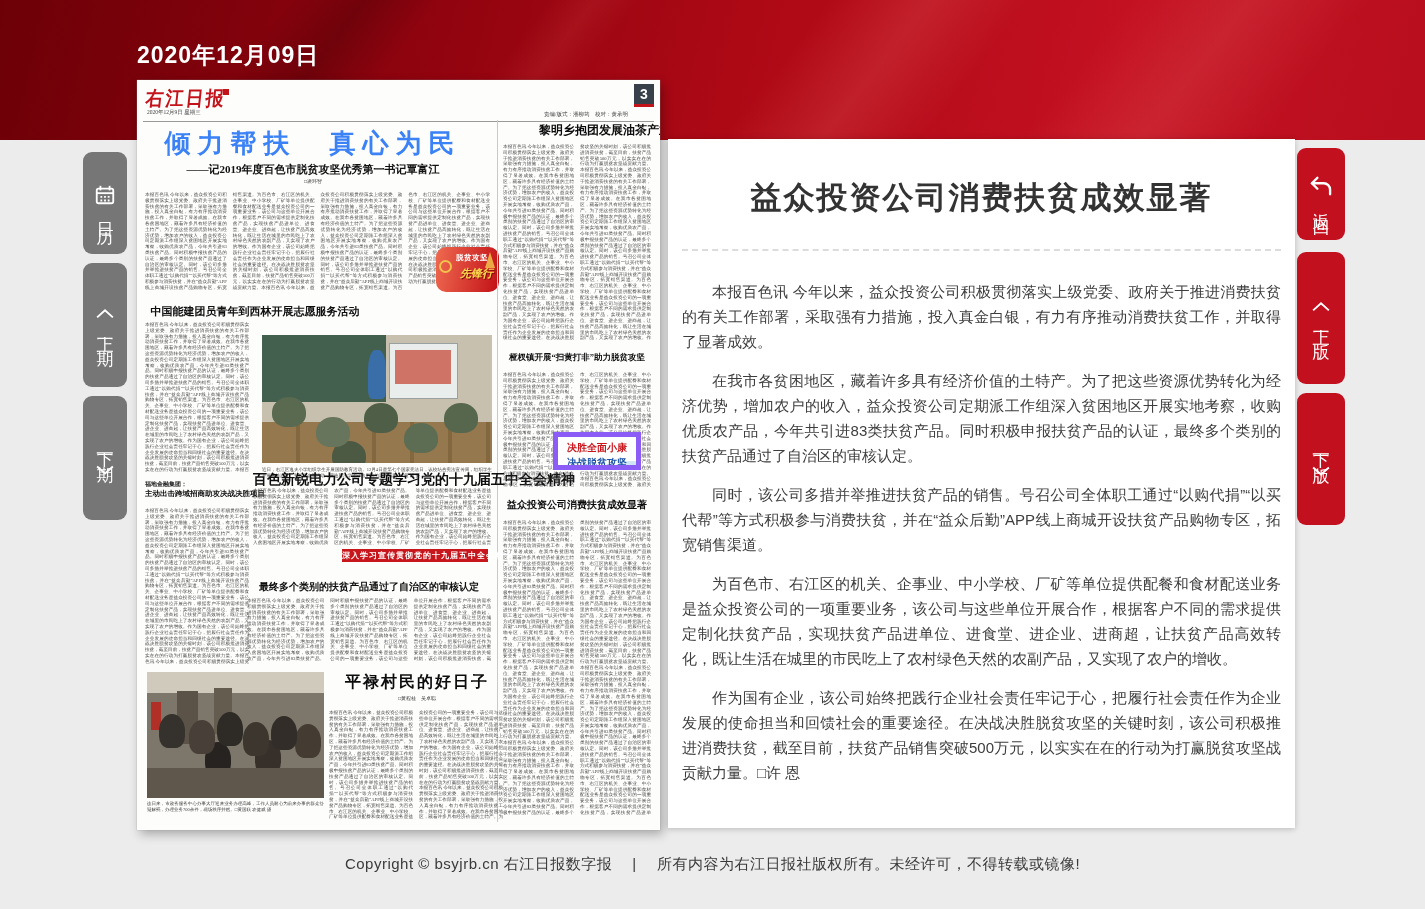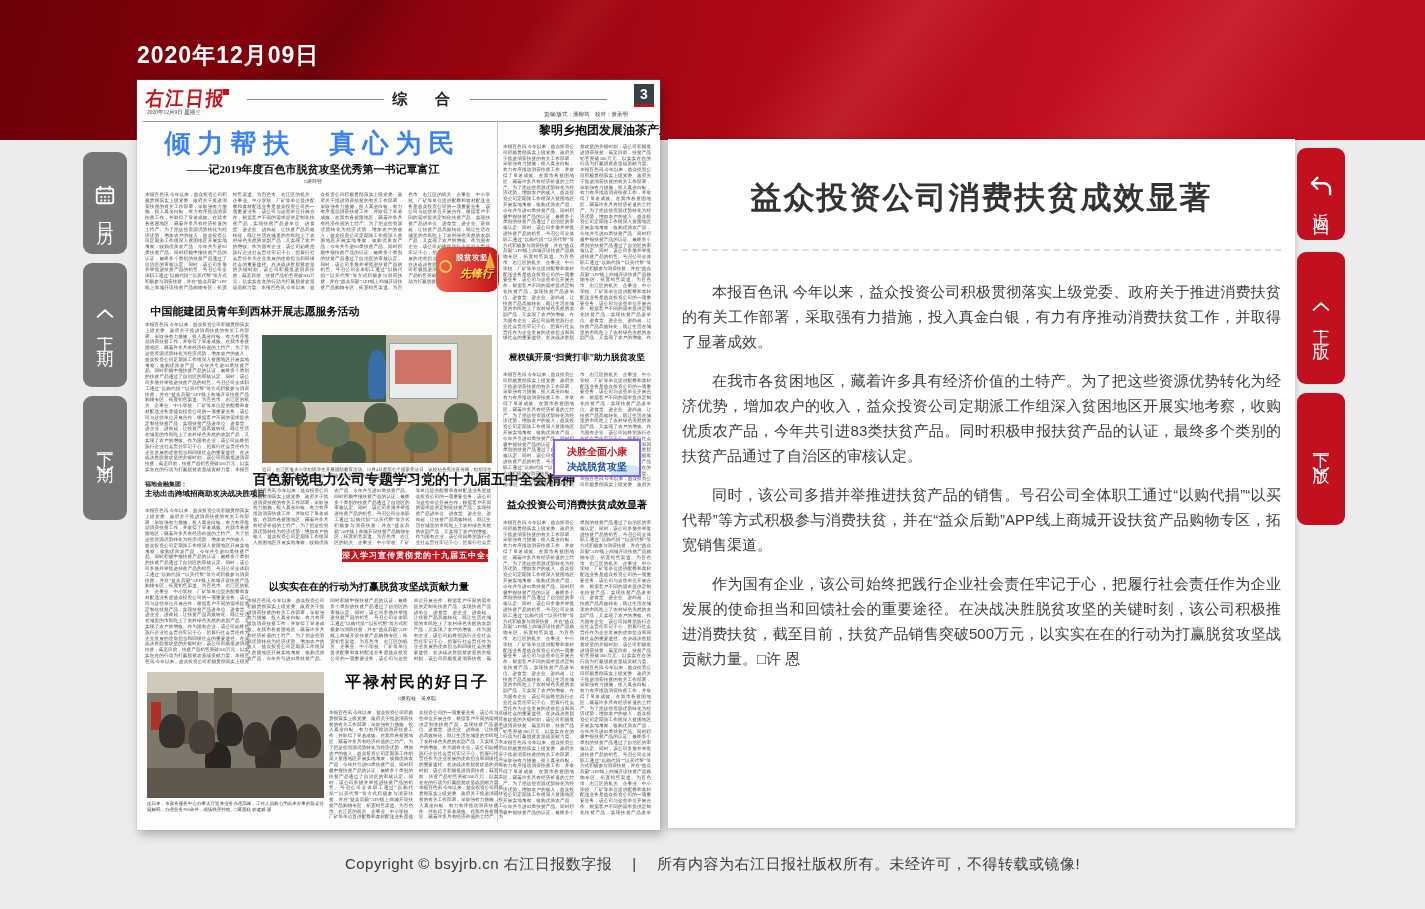--- a/index.html
+++ b/index.html
@@ -98,21 +98,21 @@
   .v-divider{left:360px;top:40px;height:702px;width:0;border-left:1px solid #c9c9c9;}
   .red-banner{left:205px;top:469px;width:146px;height:13px;background:#c8161d;color:#fff;font-size:8px;font-weight:700;
     line-height:13px;text-align:center;letter-spacing:1px;white-space:nowrap;font-family:"Liberation Sans",sans-serif;}
   
   .stamp1{left:299px;top:167px;width:63px;height:45px;background:linear-gradient(100deg,#ef6a50,#c21016);border-radius:10px;overflow:hidden;}
   .stamp1 .ring{left:3px;top:13px;width:13px;height:13px;border:2px solid #f2c24d;border-radius:50%;}
   .stamp1 .t1{left:20px;top:6px;font-size:7.5px;font-weight:700;color:#fff;white-space:nowrap;letter-spacing:.5px;}
   .stamp1 .t2{left:24px;top:19px;font-size:11px;font-weight:900;font-style:italic;color:#ffd94d;white-space:nowrap;text-shadow:1px 1px 0 #7e0a0a;}
   .stamp1 .torch{right:4px;top:5px;width:10px;height:16px;background:#f2c24d;clip-path:polygon(50% 0,100% 100%,0 100%);opacity:.85;}
   
-  .stamp2{left:416px;top:352px;width:88px;height:38px;background:#fff;border:2px solid #8b5cf6;z-index:3;overflow:hidden;text-align:center;margin-top:7px;}
+  .stamp2{left:416px;top:352px;width:88px;height:38px;background:#fff;border:5px solid #8b5cf6;z-index:3;overflow:hidden;text-align:center;}
   .stamp2 .cloud{left:56px;top:24px;width:34px;height:16px;background:#cfe6f5;border-radius:50%;}
   .stamp2 .l1{left:0;top:4px;width:100%;font-size:10px;font-weight:900;color:#c8161d;white-space:nowrap;}
   .stamp2 .l2{left:0;top:19px;width:100%;font-size:10px;font-weight:900;color:#1f55a6;white-space:nowrap;}
   
   .photo1{left:125px;top:255px;width:230px;height:128px;background:#c8c0ae;overflow:hidden;}
   .photo1 .board{left:0;top:0;width:54%;height:52%;background:#43604f;}
   .photo1 .screen{left:55%;top:6%;width:30%;height:44%;background:#e9edeb;border:1px solid #98a0a0;}
   .photo1 .scr-red{left:58%;top:12%;width:24%;height:26%;background:#c44a3a;opacity:.75;}
   .photo1 .teacher{left:46%;top:12%;width:8%;height:38%;background:#3a6ea8;border-radius:40% 40% 20% 20%;}
   .photo1 .desks{left:0;top:68%;width:100%;height:32%;background:repeating-linear-gradient(90deg,#96784f 0 34px,#83683f 34px 38px);}
@@ -168,25 +168,20 @@
     <svg width="24" height="14" viewBox="0 0 24 16" fill="none" stroke="#ffffff" stroke-width="2.2">
       <polyline points="3,4 12,12 21,4"></polyline>
     </svg>
   </span>
 </div>
 
 <div class="paper">
   <div class="mast-logo">右江日报</div>
   <div class="mast-seal"></div>
   <div class="mast-dateline">2020年12月9日 星期三</div>
-  <div class="mast-section">
-    <span class="rule"></span>
-    <span class="txt">综 合</span>
-    <span class="rule"></span>
-  </div>
   <div class="page-no">3</div>
   <div class="mast-credits">责编/版式：潘柳筠　校对：黄承明</div>
   <div class="mast-rule"></div>
 
   <div class="lead-headline">倾力帮扶　真心为民</div>
   <div class="lead-subtitle">——记2019年度百色市脱贫攻坚优秀第一书记覃富江</div>
   <div class="lead-byline">□凌环智</div>
   <div class="mt cols-lead">本报百色讯 今年以来，益众投资公司积极贯彻落实上级党委、政府关于推进消费扶贫的有关工作部署，采取强有力措施，投入真金白银，有力有序推动消费扶贫工作，并取得了显著成效。在我市各贫困地区，藏着许多具有经济价值的土特产。为了把这些资源优势转化为经济优势，增加农户的收入，益众投资公司定期派工作组深入贫困地区开展实地考察，收购优质农产品，今年共引进83类扶贫产品。同时积极申报扶贫产品的认证，最终多个类别的扶贫产品通过了自治区的审核认定。同时，该公司多措并举推进扶贫产品的销售。号召公司全体职工通过“以购代捐”“以买代帮”等方式积极参与消费扶贫，并在“益众后勤”APP线上商城开设扶贫产品购物专区，拓宽销售渠道。为百色市、右江区的机关、企事业、中小学校、厂矿等单位提供配餐和食材配送业务是益众投资公司的一项重要业务，该公司与这些单位开展合作，根据客户不同的需求提供定制化扶贫产品，实现扶贫产品进单位、进食堂、进企业、进商超，让扶贫产品高效转化，既让生活在城里的市民吃上了农村绿色天然的农副产品，又实现了农户的增收。作为国有企业，该公司始终把践行企业社会责任牢记于心，把履行社会责任作为企业发展的使命担当和回馈社会的重要途径。在决战决胜脱贫攻坚的关键时刻，该公司积极推进消费扶贫，截至目前，扶贫产品销售突破500万元，以实实在在的行动为打赢脱贫攻坚战贡献力量。本报百色讯 今年以来，益众投资公司积极贯彻落实上级党委、政府关于推进消费扶贫的有关工作部署，采取强有力措施，投入真金白银，有力有序推动消费扶贫工作，并取得了显著成效。在我市各贫困地区，藏着许多具有经济价值的土特产。为了把这些资源优势转化为经济优势，增加农户的收入，益众投资公司定期派工作组深入贫困地区开展实地考察，收购优质农产品，今年共引进83类扶贫产品。同时积极申报扶贫产品的认证，最终多个类别的扶贫产品通过了自治区的审核认定。同时，该公司多措并举推进扶贫产品的销售。号召公司全体职工通过“以购代捐”“以买代帮”等方式积极参与消费扶贫，并在“益众后勤”APP线上商城开设扶贫产品购物专区，拓宽销售渠道。为百色市、右江区的机关、企事业、中小学校、厂矿等单位提供配餐和食材配送业务是益众投资公司的一项重要业务，该公司与这些单位开展合作，根据客户不同的需求提供定制化扶贫产品，实现扶贫产品进单位、进食堂、进企业、进商超，让扶贫产品高效转化，既让生活在城里的市民吃上了农村绿色天然的农副产品，又实现了农户的增收。作为国有企业，该公司始终把践行企业社会责任牢记于心，把履行社会责任作为企业发展的使命担当和回馈社会的重要途径。在决战决胜脱贫攻坚的关键时刻，该公司积极推进消费扶贫，截至目前，扶贫产品销售突破500万元，以实实在在的行动为打赢脱贫攻坚战贡献力量。</div>
 
   <div class="stamp1">
@@ -211,21 +206,21 @@
   </div>
   <div class="caption cap1">近日，右江区逸夫小学组织学生开展国防教育活动。12月4日是第七个国家宪法日，该校结合宪法宣传周，组织学生开展宪法晨读、主题班会等活动，营造尊法学法守法用法的浓厚氛围。□黄 耘 摄</div>
 
   <div class="k-fudi">福地金融集团：</div>
   <div class="h-fudi">主动出击跨域招商助攻决战决胜项目</div>
   <div class="mt col-fudi">本报百色讯 今年以来，益众投资公司积极贯彻落实上级党委、政府关于推进消费扶贫的有关工作部署，采取强有力措施，投入真金白银，有力有序推动消费扶贫工作，并取得了显著成效。在我市各贫困地区，藏着许多具有经济价值的土特产。为了把这些资源优势转化为经济优势，增加农户的收入，益众投资公司定期派工作组深入贫困地区开展实地考察，收购优质农产品，今年共引进83类扶贫产品。同时积极申报扶贫产品的认证，最终多个类别的扶贫产品通过了自治区的审核认定。同时，该公司多措并举推进扶贫产品的销售。号召公司全体职工通过“以购代捐”“以买代帮”等方式积极参与消费扶贫，并在“益众后勤”APP线上商城开设扶贫产品购物专区，拓宽销售渠道。为百色市、右江区的机关、企事业、中小学校、厂矿等单位提供配餐和食材配送业务是益众投资公司的一项重要业务，该公司与这些单位开展合作，根据客户不同的需求提供定制化扶贫产品，实现扶贫产品进单位、进食堂、进企业、进商超，让扶贫产品高效转化，既让生活在城里的市民吃上了农村绿色天然的农副产品，又实现了农户的增收。作为国有企业，该公司始终把践行企业社会责任牢记于心，把履行社会责任作为企业发展的使命担当和回馈社会的重要途径。在决战决胜脱贫攻坚的关键时刻，该公司积极推进消费扶贫，截至目前，扶贫产品销售突破500万元，以实实在在的行动为打赢脱贫攻坚战贡献力量。本报百色讯 今年以来，益众投资公司积极贯彻落实上级党委、政府关于推进消费扶贫的有关工作部署，采取强有力措施，投入真金白银，有力有序推动消费扶贫工作，并取得了显著成效。在我市各贫困地区，藏着许多具有经济价值的土特产。为了把这些资源优势转化为经济优势，增加农户的收入，益众投资公司定期派工作组深入贫困地区开展实地考察，收购优质农产品，今年共引进83类扶贫产品。同时积极申报扶贫产品的认证，最终多个类别的扶贫产品通过了自治区的审核认定。同时，该公司多措并举推进扶贫产品的销售。号召公司全体职工通过“以购代捐”“以买代帮”等方式积极参与消费扶贫，并在“益众后勤”APP线上商城开设扶贫产品购物专区，拓宽销售渠道。为百色市、右江区的机关、企事业、中小学校、厂矿等单位提供配餐和食材配送业务是益众投资公司的一项重要业务，该公司与这些单位开展合作，根据客户不同的需求提供定制化扶贫产品，实现扶贫产品进单位、进食堂、进企业、进商超，让扶贫产品高效转化，既让生活在城里的市民吃上了农村绿色天然的农副产品，又实现了农户的增收。作为国有企业，该公司始终把践行企业社会责任牢记于心，把履行社会责任作为企业发展的使命担当和回馈社会的重要途径。在决战决胜脱贫攻坚的关键时刻，该公司积极推进消费扶贫，截至目前，扶贫产品销售突破500万元，以实实在在的行动为打赢脱贫攻坚战贡献力量。</div>
 
   <div class="h-xinrui">百色新锐电力公司专题学习党的十九届五中全会精神</div>
   <div class="mt cols-xinrui">本报百色讯 今年以来，益众投资公司积极贯彻落实上级党委、政府关于推进消费扶贫的有关工作部署，采取强有力措施，投入真金白银，有力有序推动消费扶贫工作，并取得了显著成效。在我市各贫困地区，藏着许多具有经济价值的土特产。为了把这些资源优势转化为经济优势，增加农户的收入，益众投资公司定期派工作组深入贫困地区开展实地考察，收购优质农产品，今年共引进83类扶贫产品。同时积极申报扶贫产品的认证，最终多个类别的扶贫产品通过了自治区的审核认定。同时，该公司多措并举推进扶贫产品的销售。号召公司全体职工通过“以购代捐”“以买代帮”等方式积极参与消费扶贫，并在“益众后勤”APP线上商城开设扶贫产品购物专区，拓宽销售渠道。为百色市、右江区的机关、企事业、中小学校、厂矿等单位提供配餐和食材配送业务是益众投资公司的一项重要业务，该公司与这些单位开展合作，根据客户不同的需求提供定制化扶贫产品，实现扶贫产品进单位、进食堂、进企业、进商超，让扶贫产品高效转化，既让生活在城里的市民吃上了农村绿色天然的农副产品，又实现了农户的增收。作为国有企业，该公司始终把践行企业社会责任牢记于心，把履行社会责任作为企业发展的使命担当和回馈社会的重要途径。在决战决胜脱贫攻坚的关键时刻，该公司积极推进消费扶贫，截至目前，扶贫产品销售突破500万元，以实实在在的行动为打赢脱贫攻坚战贡献力量。本报百色讯 今年以来，益众投资公司积极贯彻落实上级党委、政府关于推进消费扶贫的有关工作部署，采取强有力措施，投入真金白银，有力有序推动消费扶贫工作，并取得了显著成效。在我市各贫困地区，藏着许多具有经济价值的土特产。为了把这些资源优势转化为经济优势，增加农户的收入，益众投资公司定期派工作组深入贫困地区开展实地考察，收购优质农产品，今年共引进83类扶贫产品。同时积极申报扶贫产品的认证，最终多个类别的扶贫产品通过了自治区的审核认定。同时，该公司多措并举推进扶贫产品的销售。号召公司全体职工通过“以购代捐”“以买代帮”等方式积极参与消费扶贫，并在“益众后勤”APP线上商城开设扶贫产品购物专区，拓宽销售渠道。为百色市、右江区的机关、企事业、中小学校、厂矿等单位提供配餐和食材配送业务是益众投资公司的一项重要业务，该公司与这些单位开展合作，根据客户不同的需求提供定制化扶贫产品，实现扶贫产品进单位、进食堂、进企业、进商超，让扶贫产品高效转化，既让生活在城里的市民吃上了农村绿色天然的农副产品，又实现了农户的增收。作为国有企业，该公司始终把践行企业社会责任牢记于心，把履行社会责任作为企业发展的使命担当和回馈社会的重要途径。在决战决胜脱贫攻坚的关键时刻，该公司积极推进消费扶贫，截至目前，扶贫产品销售突破500万元，以实实在在的行动为打赢脱贫攻坚战贡献力量。</div>
   <div class="red-banner">深入学习宣传贯彻党的十九届五中全会精神</div>
-  <div class="h-youyi">以实实在在的行动为打赢脱贫攻坚战贡献力量</div>
+  <div class="h-youyi">最终多个类别的扶贫产品通过了自治区的审核认定</div>
   <div class="mt cols-youyi">本报百色讯 今年以来，益众投资公司积极贯彻落实上级党委、政府关于推进消费扶贫的有关工作部署，采取强有力措施，投入真金白银，有力有序推动消费扶贫工作，并取得了显著成效。在我市各贫困地区，藏着许多具有经济价值的土特产。为了把这些资源优势转化为经济优势，增加农户的收入，益众投资公司定期派工作组深入贫困地区开展实地考察，收购优质农产品，今年共引进83类扶贫产品。同时积极申报扶贫产品的认证，最终多个类别的扶贫产品通过了自治区的审核认定。同时，该公司多措并举推进扶贫产品的销售。号召公司全体职工通过“以购代捐”“以买代帮”等方式积极参与消费扶贫，并在“益众后勤”APP线上商城开设扶贫产品购物专区，拓宽销售渠道。为百色市、右江区的机关、企事业、中小学校、厂矿等单位提供配餐和食材配送业务是益众投资公司的一项重要业务，该公司与这些单位开展合作，根据客户不同的需求提供定制化扶贫产品，实现扶贫产品进单位、进食堂、进企业、进商超，让扶贫产品高效转化，既让生活在城里的市民吃上了农村绿色天然的农副产品，又实现了农户的增收。作为国有企业，该公司始终把践行企业社会责任牢记于心，把履行社会责任作为企业发展的使命担当和回馈社会的重要途径。在决战决胜脱贫攻坚的关键时刻，该公司积极推进消费扶贫，截至目前，扶贫产品销售突破500万元，以实实在在的行动为打赢脱贫攻坚战贡献力量。本报百色讯 今年以来，益众投资公司积极贯彻落实上级党委、政府关于推进消费扶贫的有关工作部署，采取强有力措施，投入真金白银，有力有序推动消费扶贫工作，并取得了显著成效。在我市各贫困地区，藏着许多具有经济价值的土特产。为了把这些资源优势转化为经济优势，增加农户的收入，益众投资公司定期派工作组深入贫困地区开展实地考察，收购优质农产品，今年共引进83类扶贫产品。同时积极申报扶贫产品的认证，最终多个类别的扶贫产品通过了自治区的审核认定。同时，该公司多措并举推进扶贫产品的销售。号召公司全体职工通过“以购代捐”“以买代帮”等方式积极参与消费扶贫，并在“益众后勤”APP线上商城开设扶贫产品购物专区，拓宽销售渠道。为百色市、右江区的机关、企事业、中小学校、厂矿等单位提供配餐和食材配送业务是益众投资公司的一项重要业务，该公司与这些单位开展合作，根据客户不同的需求提供定制化扶贫产品，实现扶贫产品进单位、进食堂、进企业、进商超，让扶贫产品高效转化，既让生活在城里的市民吃上了农村绿色天然的农副产品，又实现了农户的增收。作为国有企业，该公司始终把践行企业社会责任牢记于心，把履行社会责任作为企业发展的使命担当和回馈社会的重要途径。在决战决胜脱贫攻坚的关键时刻，该公司积极推进消费扶贫，截至目前，扶贫产品销售突破500万元，以实实在在的行动为打赢脱贫攻坚战贡献力量。</div>
 
   <div class="photo2">
     <div class="ceil"></div>
     <div class="door1"></div>
     <div class="door2"></div>
     <div class="sign"></div>
     <div class="crowd"></div>
     <div class="counter"></div>
   </div>
@@ -251,20 +246,21 @@
   <div class="mt cols-yizhong">本报百色讯 今年以来，益众投资公司积极贯彻落实上级党委、政府关于推进消费扶贫的有关工作部署，采取强有力措施，投入真金白银，有力有序推动消费扶贫工作，并取得了显著成效。在我市各贫困地区，藏着许多具有经济价值的土特产。为了把这些资源优势转化为经济优势，增加农户的收入，益众投资公司定期派工作组深入贫困地区开展实地考察，收购优质农产品，今年共引进83类扶贫产品。同时积极申报扶贫产品的认证，最终多个类别的扶贫产品通过了自治区的审核认定。同时，该公司多措并举推进扶贫产品的销售。号召公司全体职工通过“以购代捐”“以买代帮”等方式积极参与消费扶贫，并在“益众后勤”APP线上商城开设扶贫产品购物专区，拓宽销售渠道。为百色市、右江区的机关、企事业、中小学校、厂矿等单位提供配餐和食材配送业务是益众投资公司的一项重要业务，该公司与这些单位开展合作，根据客户不同的需求提供定制化扶贫产品，实现扶贫产品进单位、进食堂、进企业、进商超，让扶贫产品高效转化，既让生活在城里的市民吃上了农村绿色天然的农副产品，又实现了农户的增收。作为国有企业，该公司始终把践行企业社会责任牢记于心，把履行社会责任作为企业发展的使命担当和回馈社会的重要途径。在决战决胜脱贫攻坚的关键时刻，该公司积极推进消费扶贫，截至目前，扶贫产品销售突破500万元，以实实在在的行动为打赢脱贫攻坚战贡献力量。本报百色讯 今年以来，益众投资公司积极贯彻落实上级党委、政府关于推进消费扶贫的有关工作部署，采取强有力措施，投入真金白银，有力有序推动消费扶贫工作，并取得了显著成效。在我市各贫困地区，藏着许多具有经济价值的土特产。为了把这些资源优势转化为经济优势，增加农户的收入，益众投资公司定期派工作组深入贫困地区开展实地考察，收购优质农产品，今年共引进83类扶贫产品。同时积极申报扶贫产品的认证，最终多个类别的扶贫产品通过了自治区的审核认定。同时，该公司多措并举推进扶贫产品的销售。号召公司全体职工通过“以购代捐”“以买代帮”等方式积极参与消费扶贫，并在“益众后勤”APP线上商城开设扶贫产品购物专区，拓宽销售渠道。为百色市、右江区的机关、企事业、中小学校、厂矿等单位提供配餐和食材配送业务是益众投资公司的一项重要业务，该公司与这些单位开展合作，根据客户不同的需求提供定制化扶贫产品，实现扶贫产品进单位、进食堂、进企业、进商超，让扶贫产品高效转化，既让生活在城里的市民吃上了农村绿色天然的农副产品，又实现了农户的增收。作为国有企业，该公司始终把践行企业社会责任牢记于心，把履行社会责任作为企业发展的使命担当和回馈社会的重要途径。在决战决胜脱贫攻坚的关键时刻，该公司积极推进消费扶贫，截至目前，扶贫产品销售突破500万元，以实实在在的行动为打赢脱贫攻坚战贡献力量。本报百色讯 今年以来，益众投资公司积极贯彻落实上级党委、政府关于推进消费扶贫的有关工作部署，采取强有力措施，投入真金白银，有力有序推动消费扶贫工作，并取得了显著成效。在我市各贫困地区，藏着许多具有经济价值的土特产。为了把这些资源优势转化为经济优势，增加农户的收入，益众投资公司定期派工作组深入贫困地区开展实地考察，收购优质农产品，今年共引进83类扶贫产品。同时积极申报扶贫产品的认证，最终多个类别的扶贫产品通过了自治区的审核认定。同时，该公司多措并举推进扶贫产品的销售。号召公司全体职工通过“以购代捐”“以买代帮”等方式积极参与消费扶贫，并在“益众后勤”APP线上商城开设扶贫产品购物专区，拓宽销售渠道。为百色市、右江区的机关、企事业、中小学校、厂矿等单位提供配餐和食材配送业务是益众投资公司的一项重要业务，该公司与这些单位开展合作，根据客户不同的需求提供定制化扶贫产品，实现扶贫产品进单位、进食堂、进企业、进商超，让扶贫产品高效转化，既让生活在城里的市民吃上了农村绿色天然的农副产品，又实现了农户的增收。作为国有企业，该公司始终把践行企业社会责任牢记于心，把履行社会责任作为企业发展的使命担当和回馈社会的重要途径。在决战决胜脱贫攻坚的关键时刻，该公司积极推进消费扶贫，截至目前，扶贫产品销售突破500万元，以实实在在的行动为打赢脱贫攻坚战贡献力量。</div>
 </div>
 
 <div class="article-panel">
   <div class="article-title">益众投资公司消费扶贫成效显著</div>
   <div class="article-divider"></div>
   <div class="article-body">
     <p>本报百色讯 今年以来，益众投资公司积极贯彻落实上级党委、政府关于推进消费扶贫的有关工作部署，采取强有力措施，投入真金白银，有力有序推动消费扶贫工作，并取得了显著成效。</p>
     <p>在我市各贫困地区，藏着许多具有经济价值的土特产。为了把这些资源优势转化为经济优势，增加农户的收入，益众投资公司定期派工作组深入贫困地区开展实地考察，收购优质农产品，今年共引进83类扶贫产品。同时积极申报扶贫产品的认证，最终多个类别的扶贫产品通过了自治区的审核认定。</p>
     <p>同时，该公司多措并举推进扶贫产品的销售。号召公司全体职工通过“以购代捐”“以买代帮”等方式积极参与消费扶贫，并在“益众后勤”APP线上商城开设扶贫产品购物专区，拓宽销售渠道。</p>
+    <p>为百色市、右江区的机关、企事业、中小学校、厂矿等单位提供配餐和食材配送业务是益众投资公司的一项重要业务，该公司与这些单位开展合作，根据客户不同的需求提供定制化扶贫产品，实现扶贫产品进单位、进食堂、进企业、进商超，让扶贫产品高效转化，既让生活在城里的市民吃上了农村绿色天然的农副产品，又实现了农户的增收。</p>
     <p>作为国有企业，该公司始终把践行企业社会责任牢记于心，把履行社会责任作为企业发展的使命担当和回馈社会的重要途径。在决战决胜脱贫攻坚的关键时刻，该公司积极推进消费扶贫，截至目前，扶贫产品销售突破500万元，以实实在在的行动为打赢脱贫攻坚战贡献力量。□许 恩</p>
   </div>
 </div>
 
 <div class="side-btn right-btn btn-back">
   <span>
     <svg width="26" height="20" viewBox="0 0 26 22" fill="none" stroke="#ffffff" stroke-width="2.6" stroke-linecap="round" stroke-linejoin="round">
       <polyline points="9,2 3,8 9,14"></polyline>
       <path d="M3 8 H16 a7 7 0 0 1 7 7 v5"></path>
     </svg>

